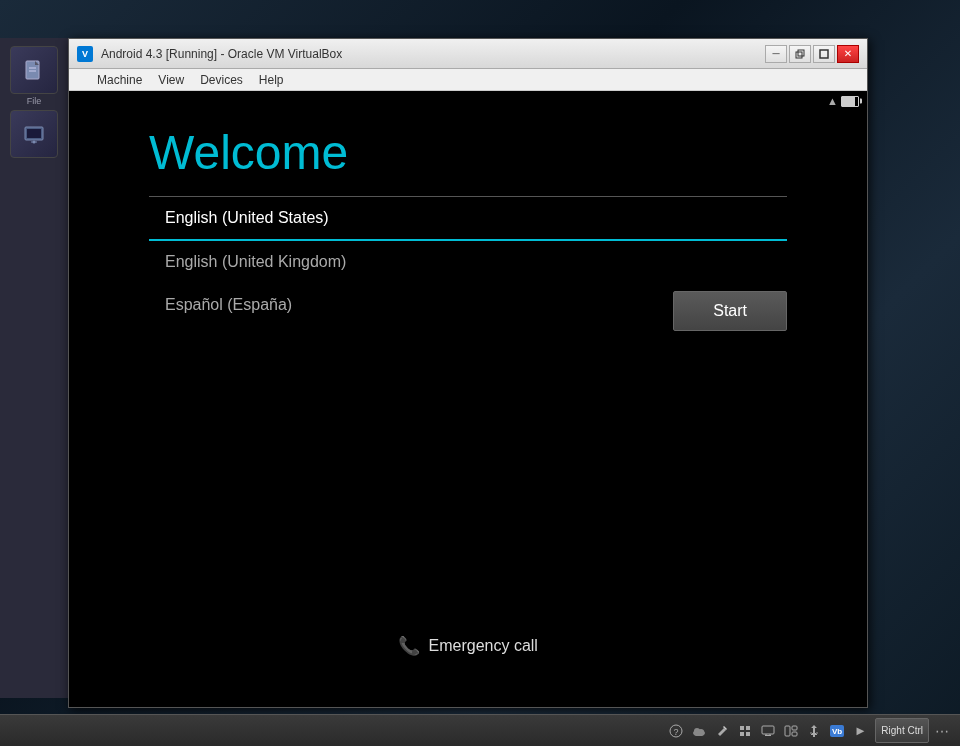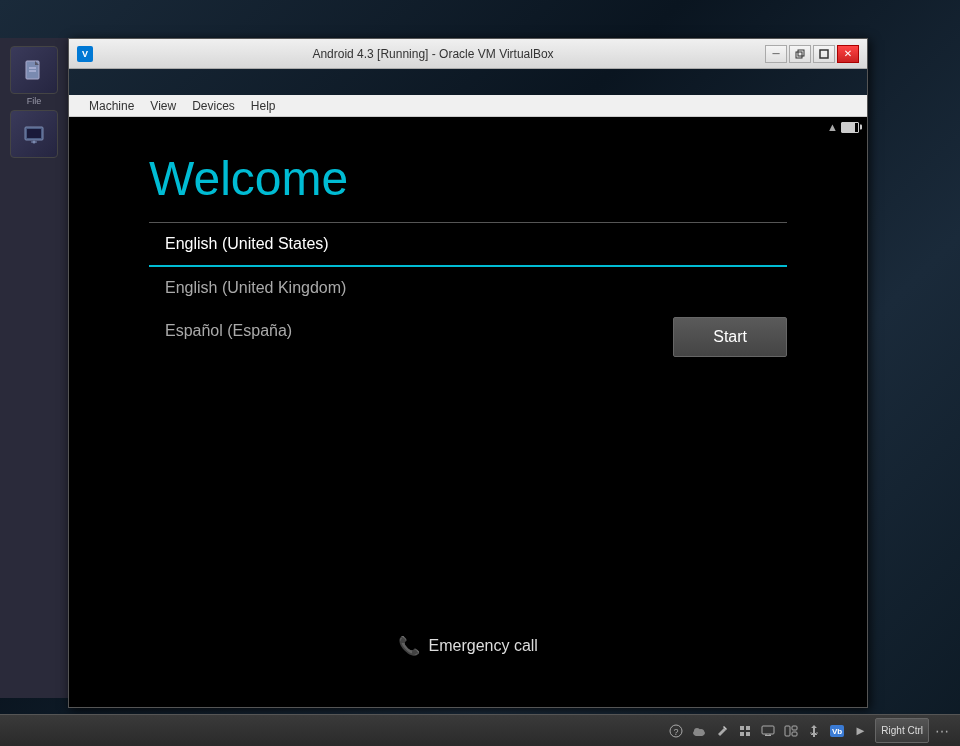--- a/index.html
+++ b/index.html
@@ -54,21 +54,20 @@
       align-items: center;
       justify-content: center;
       font-size: 10px;
       color: white;
       font-weight: bold;
     }
     .title-bar-text {
       flex: 1;
       font-size: 12px;
       color: #333;
-      text-align: center;
     }
     .title-bar-controls {
       display: flex;
       gap: 2px;
     }
     .title-btn {
       width: 22px;
       height: 18px;
       border: 1px solid #aaa;
       background: linear-gradient(to bottom, #f5f5f5, #e0e0e0);
@@ -84,24 +83,23 @@
       color: white;
       border-color: #a00;
     }
 
     
     .menu-bar {
       background: #f0f0f0;
       height: 22px;
       display: flex;
       align-items: center;
-      padding: 0 12px;
+      padding: 0 20px;
       border-bottom: 1px solid #ccc;
       flex-shrink: 0;
-      margin-top: 26px;
     }
     .menu-item {
       padding: 2px 8px;
       font-size: 12px;
       color: #333;
       cursor: pointer;
     }
 
     
     .android-screen {

